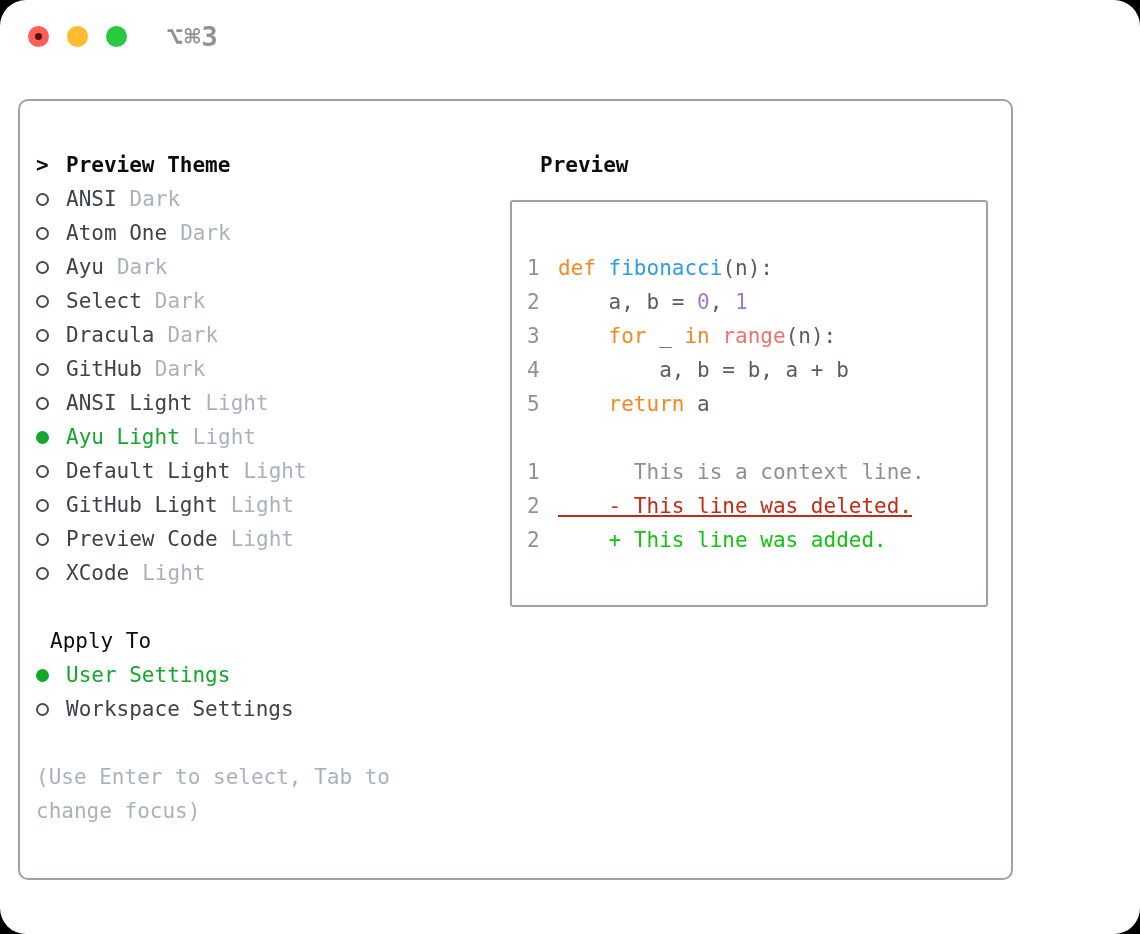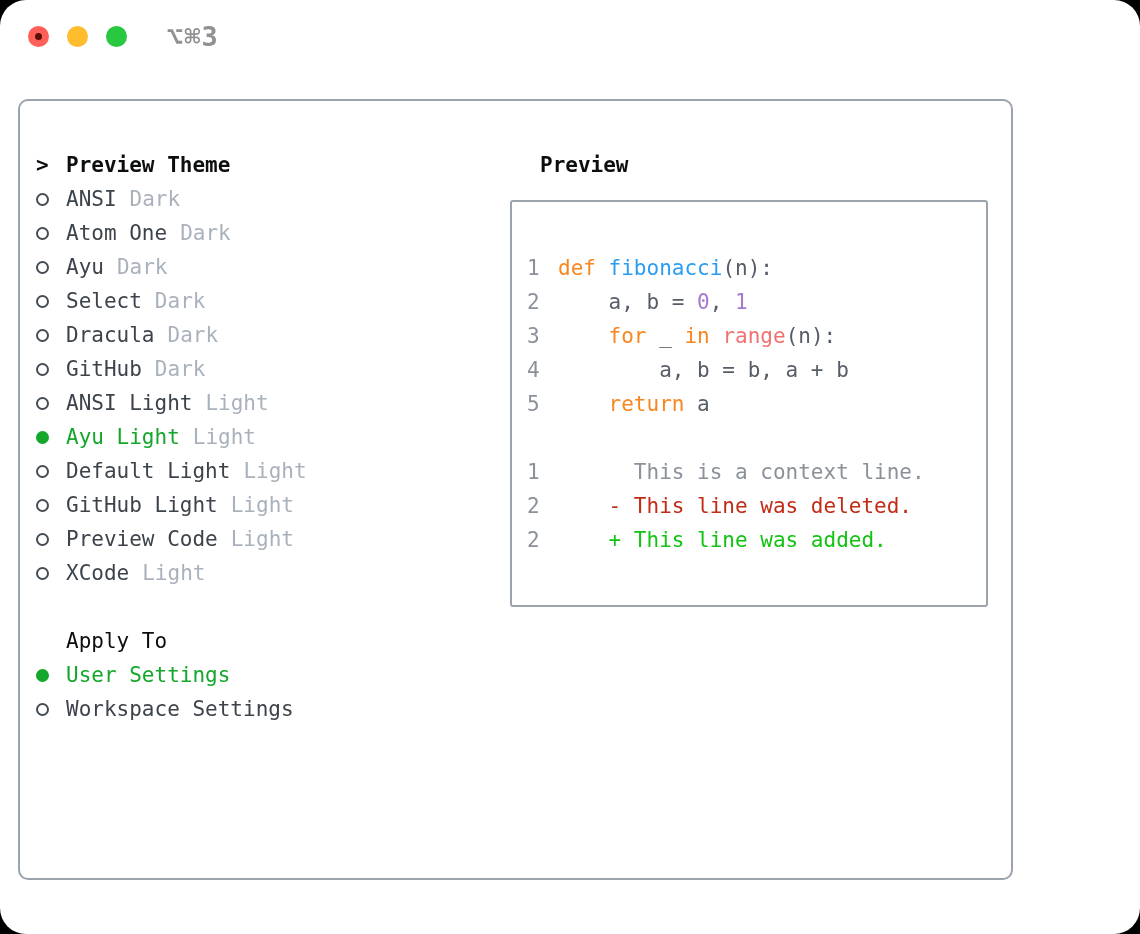--- a/index.html
+++ b/index.html
@@ -28,38 +28,38 @@
   .left-col{position:absolute;left:16px;top:47px;font-size:21px;color:var(--list_text,#3d434b);}
   .row{height:34px;display:flex;align-items:center;white-space:pre;}
   .caret{width:30px;flex:none;font-weight:bold;color:var(--header_black,#0b0d0f);}
   .list-header{font-weight:bold;color:var(--header_black,#0b0d0f);}
   .radio{width:13px;height:13px;border-radius:50%;border:2px solid #454c55;box-sizing:border-box;margin-right:17px;flex:none;}
   .row[data-selected="true"] .radio{background:var(--sel_green,#14a72b);border-color:var(--sel_green,#14a72b);}
   .row[data-selected="true"] .theme-label,
   .row[data-selected="true"] .opt-label{color:var(--sel_green,#14a72b);}
   .theme-tag{color:var(--tag_gray,#a9b2bc);margin-left:13px;}
   .spacer{height:34px;}
-  .apply-header{margin-left:30px;color:var(--header_black,#0b0d0f);}
+  .apply-header{margin-left:14px;color:var(--header_black,#0b0d0f);}
   .help{width:400px;line-height:34px;color:var(--help_gray,#a9b2bc);}
   
   .preview-header{position:absolute;left:480px;top:47px;line-height:34px;font-size:21px;font-weight:bold;color:var(--header_black,#0b0d0f);margin-left:40px;}
   .preview-box{
     position:absolute;left:490px;top:99px;width:478px;height:407px;
     border:2px solid var(--panel_border,#9ba3ad);border-radius:3px;box-sizing:border-box;
     padding:49px 0 0 15px;overflow:hidden;
   }
   .code-line{display:flex;height:34px;line-height:34px;white-space:pre;font-size:21px;color:var(--code_text,#565d66);}
   .lnum{width:31px;flex:none;color:var(--lnum_gray,#8a9199);}
   .tok-kw{color:var(--kw_orange,#f9861f);}
   .tok-fn{color:var(--fn_blue,#2b9df0);}
   .tok-num{color:var(--num_purple,#a37acc);}
   .tok-bi{color:var(--builtin_coral,#f07171);}
   .tok-pl{color:var(--code_text,#565d66);}
   .diff-context{color:var(--lnum_gray,#8a9199);}
-  .diff-deleted{color:var(--del_red,#c22b15);}
+  .diff-deleted{color:var(--del_red,#c22b15);text-decoration:underline;}
   .diff-added{color:var(--add_green,#12c312);text-align:right;}
 </style>
 </head>
 <body>
 
 <div class="window">
 
   <div class="traffic-lights">
     <button class="tl tl-close">
       <span class="tl-dot"></span>
@@ -148,20 +148,21 @@
         <span class="radio"></span>
         <span class="opt-label">User Settings</span>
       </div>
       <div class="row" data-selected="false">
         <span class="radio"></span>
         <span class="opt-label">Workspace Settings</span>
       </div>
 
       <div class="spacer"></div>
 
+      <div class="help">(Use Enter to select, Tab to change focus)</div>
     </div>
 
     <div class="preview-header">Preview</div>
 
     <div class="preview-box">
       <div class="code-line">
         <span class="lnum">1</span>
         <span class="tok-kw">def </span>
         <span class="tok-fn">fibonacci</span>
         <span class="tok-pl">(n):</span>

